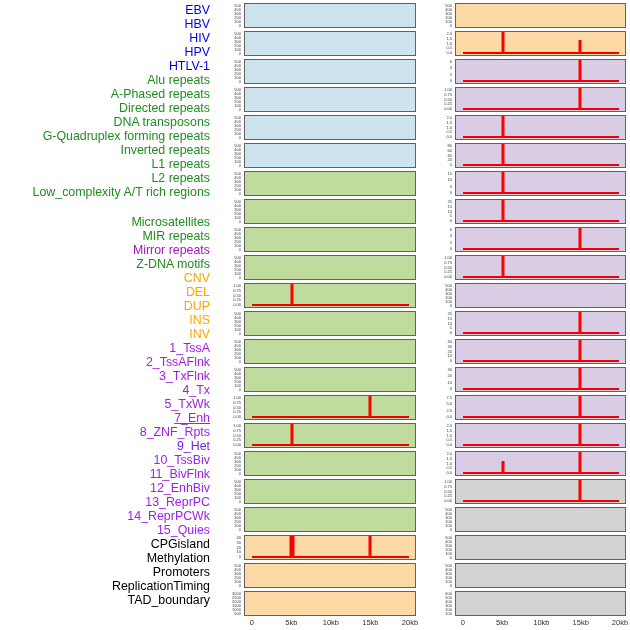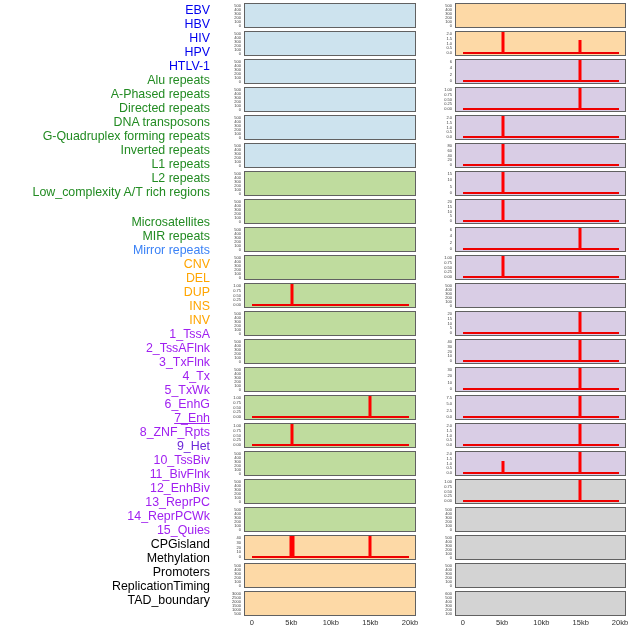--- a/index.html
+++ b/index.html
@@ -44,32 +44,32 @@
       <div class="lblrow" style="color: rgb(34, 139, 34);">A-Phased repeats</div>
       <div class="lblrow" style="color: rgb(34, 139, 34);">Directed repeats</div>
       <div class="lblrow" style="color: rgb(34, 139, 34);">DNA transposons</div>
       <div class="lblrow" style="color: rgb(34, 139, 34);">G-Quadruplex forming repeats</div>
       <div class="lblrow" style="color: rgb(34, 139, 34); text-align: right;">Inverted repeats</div>
       <div class="lblrow" style="color: rgb(34, 139, 34);">L1 repeats</div>
       <div class="lblrow" style="color: rgb(34, 139, 34);">L2 repeats</div>
       <div class="lblrow" style="color: rgb(34, 139, 34);">Low_complexity A/T rich regions</div>
       <div class="lblrow" style="color: rgb(34, 139, 34); margin-top: 16px;">Microsatellites</div>
       <div class="lblrow" style="color: rgb(34, 139, 34);">MIR repeats</div>
-      <div class="lblrow" style="color: #3b82f6;">Mirror repeats</div>
+      <div class="lblrow" style="color: #a21caf;">Mirror repeats</div>
+      <div class="lblrow" style="color: rgb(34, 139, 34);">Z-DNA motifs</div>
       <div class="lblrow" style="color: rgb(255, 165, 0);">CNV</div>
       <div class="lblrow" style="color: rgb(255, 165, 0);">DEL</div>
       <div class="lblrow" style="color: rgb(255, 165, 0);">DUP</div>
       <div class="lblrow" style="color: rgb(255, 165, 0);">INS</div>
       <div class="lblrow" style="color: rgb(255, 165, 0);">INV</div>
       <div class="lblrow" style="color: rgb(160, 32, 240);">1_TssA</div>
       <div class="lblrow" style="color: rgb(160, 32, 240);">2_TssAFlnk</div>
       <div class="lblrow" style="color: rgb(160, 32, 240);">3_TxFlnk</div>
       <div class="lblrow" style="color: rgb(160, 32, 240);">4_Tx</div>
       <div class="lblrow" style="color: rgb(160, 32, 240);">5_TxWk</div>
-      <div class="lblrow" style="color: rgb(160, 32, 240);">6_EnhG</div>
       <div class="lblrow" style="color: rgb(160, 32, 240); text-decoration: underline;">7_Enh</div>
       <div class="lblrow" style="color: rgb(160, 32, 240);">8_ZNF_Rpts</div>
       <div class="lblrow" style="color: #6d28d9;">9_Het</div>
       <div class="lblrow" style="color: rgb(160, 32, 240); margin-left: 17px;">10_TssBiv</div>
       <div class="lblrow" style="color: rgb(160, 32, 240);">11_BivFlnk</div>
       <div class="lblrow" style="color: rgb(160, 32, 240);">12_EnhBiv</div>
       <div class="lblrow" style="color: rgb(160, 32, 240);">13_ReprPC</div>
       <div class="lblrow" style="color: rgb(160, 32, 240);">14_ReprPCWk</div>
       <div class="lblrow" style="color: rgb(160, 32, 240);">15_Quies</div>
       <div class="lblrow" style="color: rgb(0, 0, 0);">CPGisland</div>

